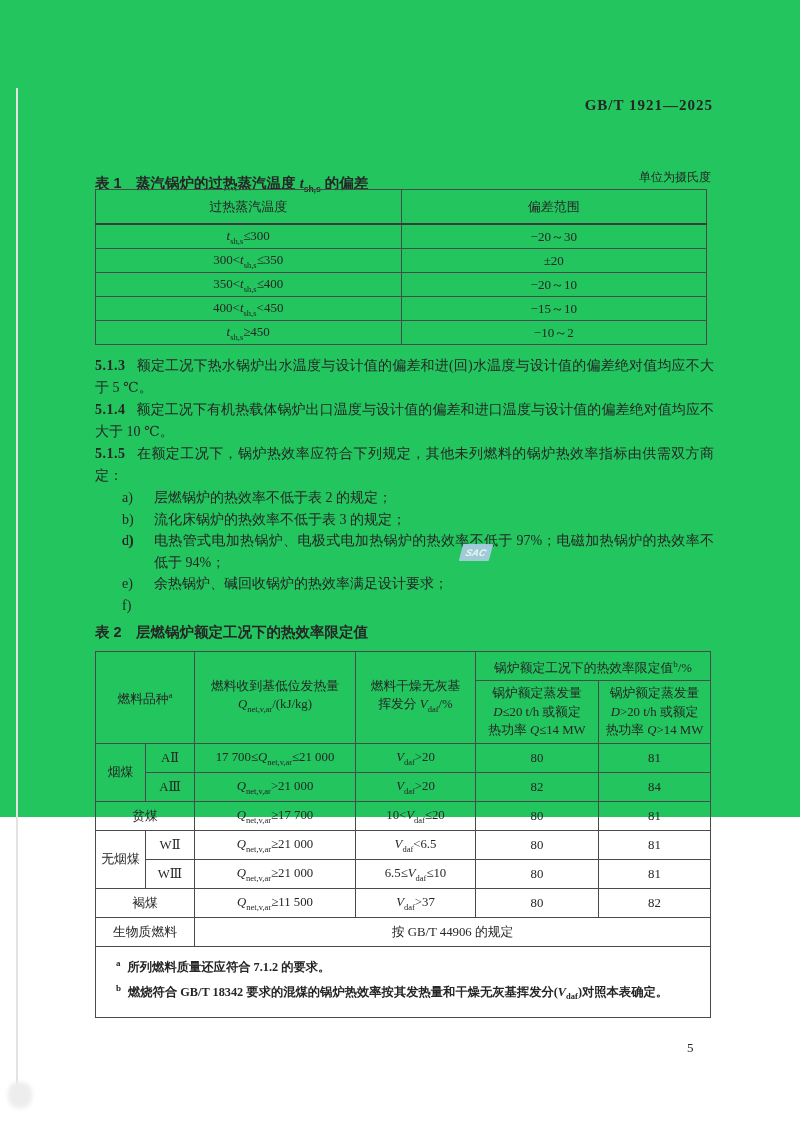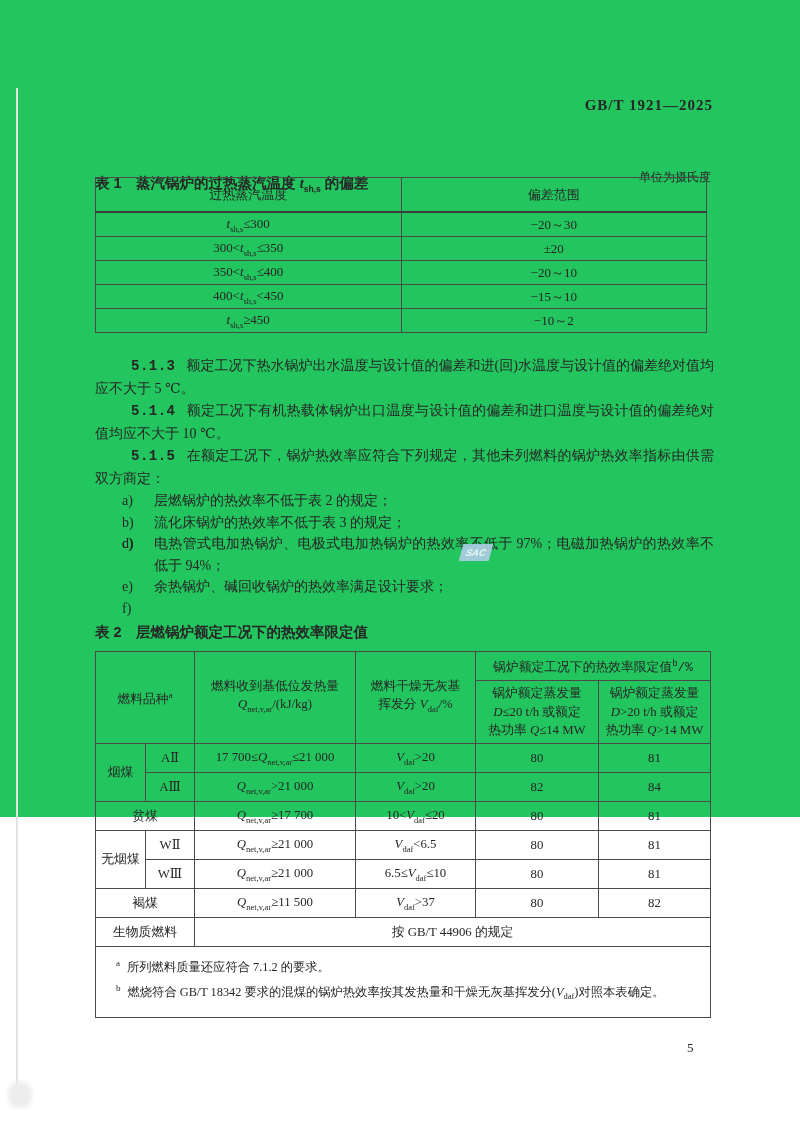--- a/index.html
+++ b/index.html
@@ -17,40 +17,40 @@
   .scan-smudge{position:absolute;left:8px;top:1082px;width:24px;height:26px;background:#ededed;border-radius:40%;filter:blur(2px);}
 
   .hei{font-family:"Liberation Sans","DejaVu Sans",sans-serif;font-weight:700;}
 
   .doc-code{position:absolute;top:97px;right:87px;font-size:15px;font-weight:700;letter-spacing:1px;}
 
   .t1-title{position:absolute;top:141px;left:95px;width:612px;text-align:left;font-size:14.5px;margin-top:33px;}
   .unit-note{position:absolute;top:169px;right:89px;font-size:12px;}
 
   table{border-collapse:collapse;table-layout:fixed;}
-  .t1{position:absolute;top:177px;left:95px;width:612px;font-size:13px;border:1.5px solid #3c3c3c;padding-left:40px;}
+  .t1{position:absolute;top:189px;left:95px;width:612px;font-size:13px;border:1.5px solid #3c3c3c;padding-left:40px;}
   .t1 th,.t1 td{border:1px solid #4a4a4a;text-align:center;font-weight:normal;padding:0 4px;}
   .t1 th{height:33px;border-bottom:2px solid #3c3c3c;}
   .t1 td{height:23px;}
 
   .clauses{position:absolute;top:355px;left:95px;width:619px;font-size:14px;line-height:21.5px;text-align:justify;}
   .clause{margin:0 0 1px 0;}
-  .cnum{font-family:Liberation Mono, monospace;font-weight:700;margin-right:11px;letter-spacing:.5px;margin-left:36px;}
+  .cnum{font-family:Liberation Serif, serif;font-weight:700;margin-right:11px;letter-spacing:.5px;}
   .list{margin-top:0;}
   .li{position:relative;padding-left:59px;margin:0;}
   .li .marker{position:absolute;left:27px;}
 
   .t2-title{position:absolute;top:623px;left:95px;width:615px;text-align:left;font-size:14.5px;}
   .t2{position:absolute;top:651px;left:95px;width:615px;font-size:12.8px;border:1.5px solid #3c3c3c;}
   .t2 th,.t2 td{border:1px solid #4a4a4a;text-align:center;font-weight:normal;padding:2px 3px;}
   .t2 thead th{line-height:18.5px;}
-  .t2 .h-eff{height:24px;font-family:Liberation Mono, monospace;}
+  .t2 .h-eff{height:24px;}
   .t2 .h-sub th{height:58px;}
   .t2 tbody td{height:24px;}
-  .t2 .fnrow td{text-align:left;padding:6px 10px 9px 20px;height:auto;border-top:1.5px solid #3c3c3c;}
+  .t2 .fnrow td{text-align:left;padding:6px 10px 9px 20px;height:auto;border-top:1.5px solid #3c3c3c;font-weight:bold;}
   .fn{font-size:12.3px;line-height:21px;text-align:justify;}
   .fn sup{font-size:9px;margin-right:7px;}
 
   sub{font-size:8.5px;}
   sup{font-size:9px;}
   i{font-family:"Liberation Serif","DejaVu Serif",serif;}
 
   .watermark{
     position:absolute;left:461px;top:544px;width:30px;height:17px;
     background:#afccе7;background-color:#afcce7;transform:skewX(-15deg);

